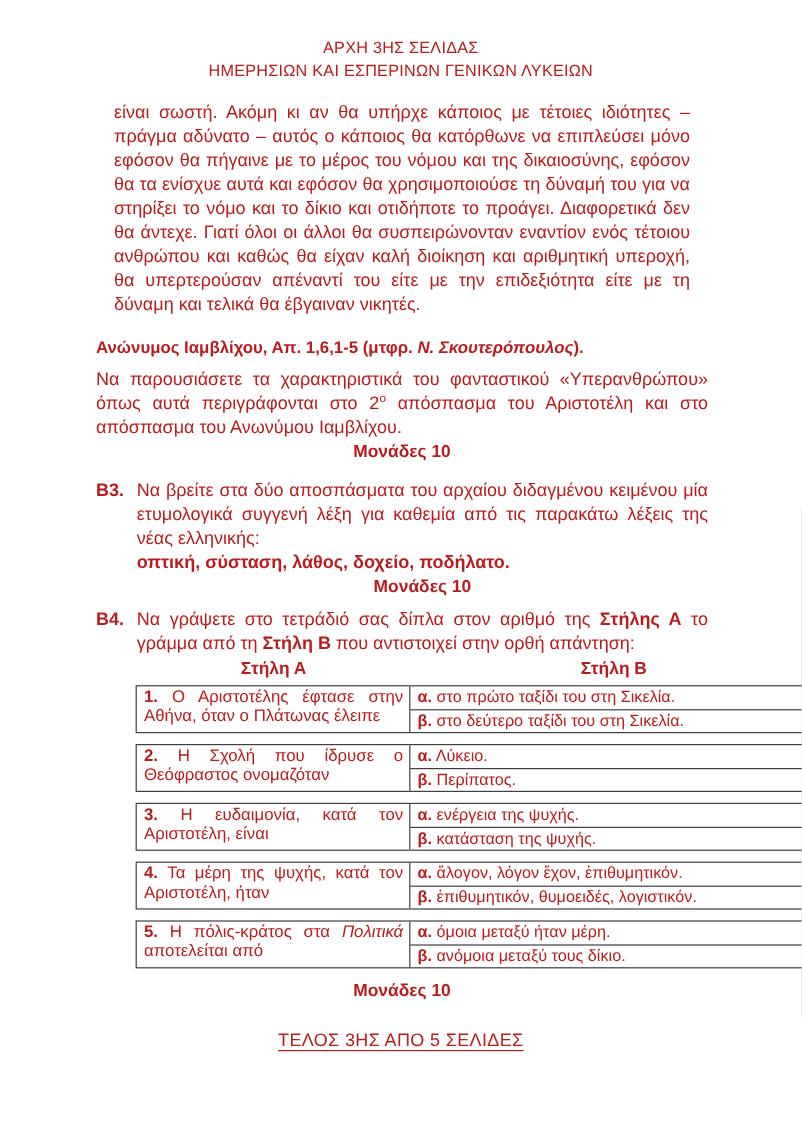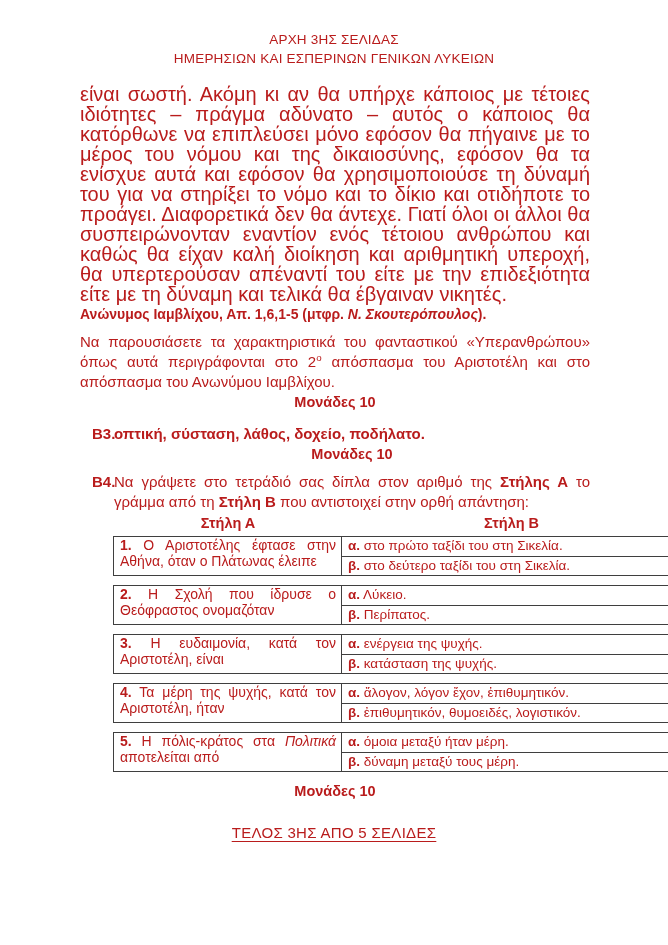--- a/index.html
+++ b/index.html
@@ -3,27 +3,27 @@
 <meta charset="utf-8">
 <style>
   html,body{margin:0;padding:0;}
   body{background:#9a9a9a;font-family:"Liberation Sans","DejaVu Sans",sans-serif;}
   .page{
     width:668px;min-height:945px;margin:0 auto;background:#ffffff;color:#b91c1c;
     position:relative;box-sizing:border-box;padding-top:30px;overflow:hidden;
   }
   .page-header{text-align:center;font-size:13.5px;line-height:19px;letter-spacing:.2px;}
   .content{margin:16px 78px 0 80px;}
-  .passage{font-size:20px;line-height:20px;text-align:justify;margin:0;}
+  .passage{font-size:15px;line-height:20px;text-align:justify;margin:15px;}
   .attribution{font-size:14px;line-height:20px;font-weight:bold;margin:0;}
   .q-block{margin-top:8px;}
   .q-text{font-size:15px;line-height:20px;text-align:justify;margin:0;}
   .marks{font-size:14.5px;line-height:20px;font-weight:bold;text-align:center;margin:0;}
   .hang{position:relative;padding-left:34px;}
-  .hang .q-label{position:absolute;left:12px;top:0;font-weight:bold;font-size:15px;line-height:20px;}
+  .hang .q-label{position:absolute;left:0;top:0;font-weight:bold;font-size:15px;line-height:20px;}
   .b3{margin-top:12px;}
   .b4{margin-top:8px;}
   .bold-line{font-weight:bold;}
   sup{font-size:.65em;line-height:0;}
   
   .match{margin-left:33px;width:567px;margin-top:2px;}
   .match-head{display:flex;font-weight:bold;font-size:14.5px;line-height:19px;}
   .match-head .ha{width:230px;text-align:center;}
   .match-head .hb{flex:1;text-align:center;}
   .row-block{display:flex;border:1px solid #3f3f3f;margin-top:3px;margin-bottom:9px;background:#fff;}
@@ -52,20 +52,21 @@
     <p class="passage">είναι σωστή. Ακόμη κι αν θα υπήρχε κάποιος με τέτοιες ιδιότητες – πράγμα αδύνατο – αυτός ο κάποιος θα κατόρθωνε να επιπλεύσει μόνο εφόσον θα πήγαινε με το μέρος του νόμου και της δικαιοσύνης, εφόσον θα τα ενίσχυε αυτά και εφόσον θα χρησιμοποιούσε τη δύναμή του για να στηρίξει το νόμο και το δίκιο και οτιδήποτε το προάγει. Διαφορετικά δεν θα άντεχε. Γιατί όλοι οι άλλοι θα συσπειρώνονταν εναντίον ενός τέτοιου ανθρώπου και καθώς θα είχαν καλή διοίκηση και αριθμητική υπεροχή, θα υπερτερούσαν απέναντί του είτε με την επιδεξιότητα είτε με τη δύναμη και τελικά θα έβγαιναν νικητές.</p>
     <p class="attribution"><span style="font-weight: bold;">Ανώνυμος Ιαμβλίχου, Απ. 1,6,1-5 (μτφρ. </span><span style="font-weight: bold; font-style: italic;">Ν. Σκουτερόπουλος</span><span style="font-weight: bold;">).</span></p>
 
     <div class="q-block">
       <p class="q-text"><span>Να παρουσιάσετε τα χαρακτηριστικά του φανταστικού «Υπερανθρώπου» όπως αυτά περιγράφονται στο 2</span><sup>ο</sup><span> απόσπασμα του Αριστοτέλη και στο απόσπασμα του Ανωνύμου Ιαμβλίχου.</span></p>
       <p class="marks">Μονάδες 10</p>
     </div>
 
     <div class="q-block b3 hang">
       <span class="q-label">Β3.</span>
+      <p class="q-text">Να βρείτε στα δύο αποσπάσματα του αρχαίου διδαγμένου κειμένου μία ετυμολογικά συγγενή λέξη για καθεμία από τις παρακάτω λέξεις της νέας ελληνικής:</p>
       <p class="q-text bold-line">οπτική, σύσταση, λάθος, δοχείο, ποδήλατο.</p>
       <p class="marks">Μονάδες 10</p>
     </div>
 
     <div class="q-block b4 hang">
       <span class="q-label">Β4.</span>
       <p class="q-text"><span>Να γράψετε στο τετράδιό σας δίπλα στον αριθμό της </span><span style="font-weight: bold;">Στήλης Α</span><span> το γράμμα από τη </span><span style="font-weight: bold;">Στήλη Β</span><span> που αντιστοιχεί στην ορθή απάντηση:</span></p>
     </div>
 
     <div class="match">
@@ -103,21 +104,21 @@
         <div class="cell-right">
           <div class="option"><span class="opt-label">α.</span><span> ἄλογον, λόγον ἔχον, ἐπιθυμητικόν.</span></div>
           <div class="option"><span class="opt-label">β.</span><span> ἐπιθυμητικόν, θυμοειδές, λογιστικόν.</span></div>
         </div>
       </div>
 
       <div class="row-block">
         <div class="cell-left"><span style="font-weight: bold;">5.</span><span> Η πόλις-κράτος στα </span><span style="font-style: italic;">Πολιτικά</span><span> αποτελείται από</span></div>
         <div class="cell-right">
           <div class="option"><span class="opt-label">α.</span><span> όμοια μεταξύ ήταν μέρη.</span></div>
-          <div class="option"><span class="opt-label">β.</span><span> δύναμη μεταξύ τους μέρη.</span></div>
+          <div class="option"><span class="opt-label">β.</span><span> ανόμοια μεταξύ τους δίκιο.</span></div>
         </div>
       </div>
     </div>
 
     <p class="marks">Μονάδες 10</p>
   </div>
 
   <div class="page-footer">
     <span>ΤΕΛΟΣ 3ΗΣ ΑΠΟ 5 ΣΕΛΙΔΕΣ</span>
   </div>

